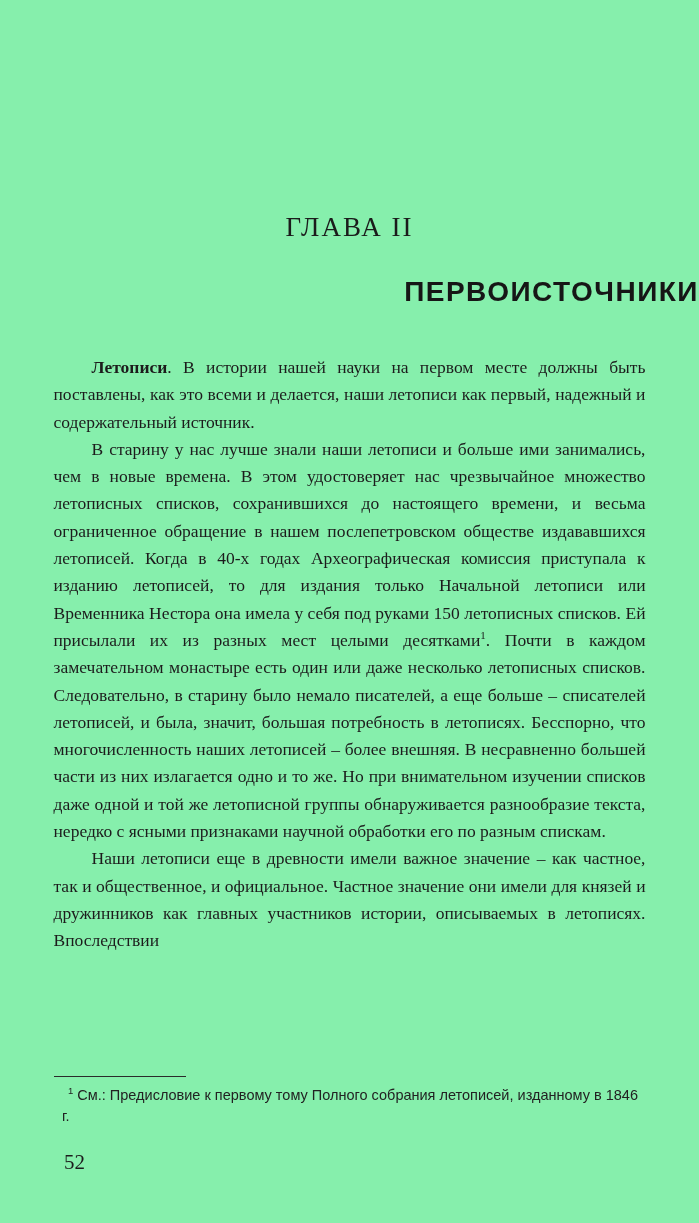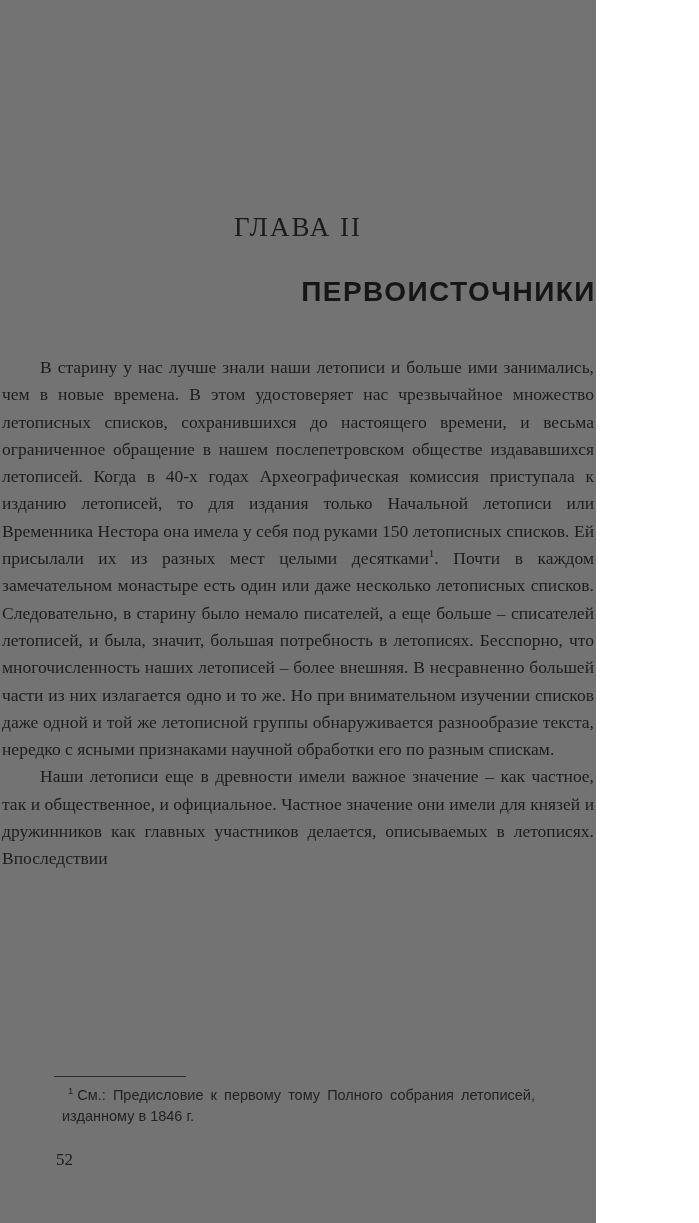--- a/index.html
+++ b/index.html
@@ -8,23 +8,23 @@
     background: #ffffff;
   }
   body {
     width: 699px;
     height: 1223px;
     font-family: "Liberation Serif", serif;
     color: #1c1c1c;
   }
   .page {
     position: relative;
-    width: 596px;
+    width: 699px;
     height: 1223px;
-    background: #737373;
+    background: #86efac;
     overflow: hidden;
   }
   .chapter-title {
     margin: 0;
     padding-top: 212px;
     text-align: center;
     font-size: 27px;
     font-weight: normal;
     letter-spacing: 2px;
     color: #1b1b1b;
@@ -77,41 +77,42 @@
     color: #222222;
   }
   .footnote .fn-marker {
     font-size: 9.5px;
     line-height: 0;
     vertical-align: super;
     margin-right: 4px;
   }
   .page-number {
     position: absolute;
-    left: 56px;
+    left: 64px;
     top: 1150px;
-    font-size: 17px;
+    font-size: 21px;
     color: #1c1c1c;
   }
 </style>
 </head>
 <body>
 
 <div class="page">
 
   <h1 class="chapter-title">ГЛАВА II</h1>
 
   <h2 class="section-title">ПЕРВОИСТОЧНИКИ</h2>
 
   <div class="body-text">
 
+    <p><b>Летописи</b><span>. В истории нашей науки на первом месте должны быть поставлены, как это всеми и делается, наши летописи как первый, надежный и содержательный источник.</span></p>
 
     <p><span>В старину у нас лучше знали наши летописи и больше ими занимались, чем в новые времена. В этом удостоверяет нас чрезвычайное множество летописных списков, сохранившихся до настоящего времени, и весьма ограниченное обращение в нашем послепетровском обществе издававшихся летописей. Когда в 40-х годах Археографическая комиссия приступала к изданию летописей, то для издания только Начальной летописи или Временника Нестора она имела у себя под руками 150 летописных списков. Ей присылали их из разных мест целыми десятками</span><sup class="fnref">1</sup><span>. Почти в каждом замечательном монастыре есть один или даже несколько летописных списков. Следовательно, в старину было немало писателей, а еще больше – списателей летописей, и была, значит, большая потребность в летописях. Бесспорно, что многочисленность наших летописей – более внешняя. В несравненно большей части из них излагается одно и то же. Но при внимательном изучении списков даже одной и той же летописной группы обнаруживается разнообразие текста, нередко с ясными признаками научной обработки его по разным спискам.</span></p>
 
-    <p>Наши летописи еще в древности имели важное значение – как частное, так и общественное, и официальное. Частное значение они имели для князей и дружинников как главных участников делается, описываемых в летописях. Впоследствии</p>
+    <p>Наши летописи еще в древности имели важное значение – как частное, так и общественное, и официальное. Частное значение они имели для князей и дружинников как главных участников истории, описываемых в летописях. Впоследствии</p>
 
   </div>
 
   <div class="footnote-area">
     <div class="footnote-rule"></div>
     <p class="footnote"><sup class="fn-marker">1</sup><span>См.: Предисловие к первому тому Полного собрания летописей, изданному в 1846 г.</span></p>
   </div>
 
   <div class="page-number">52</div>
 

